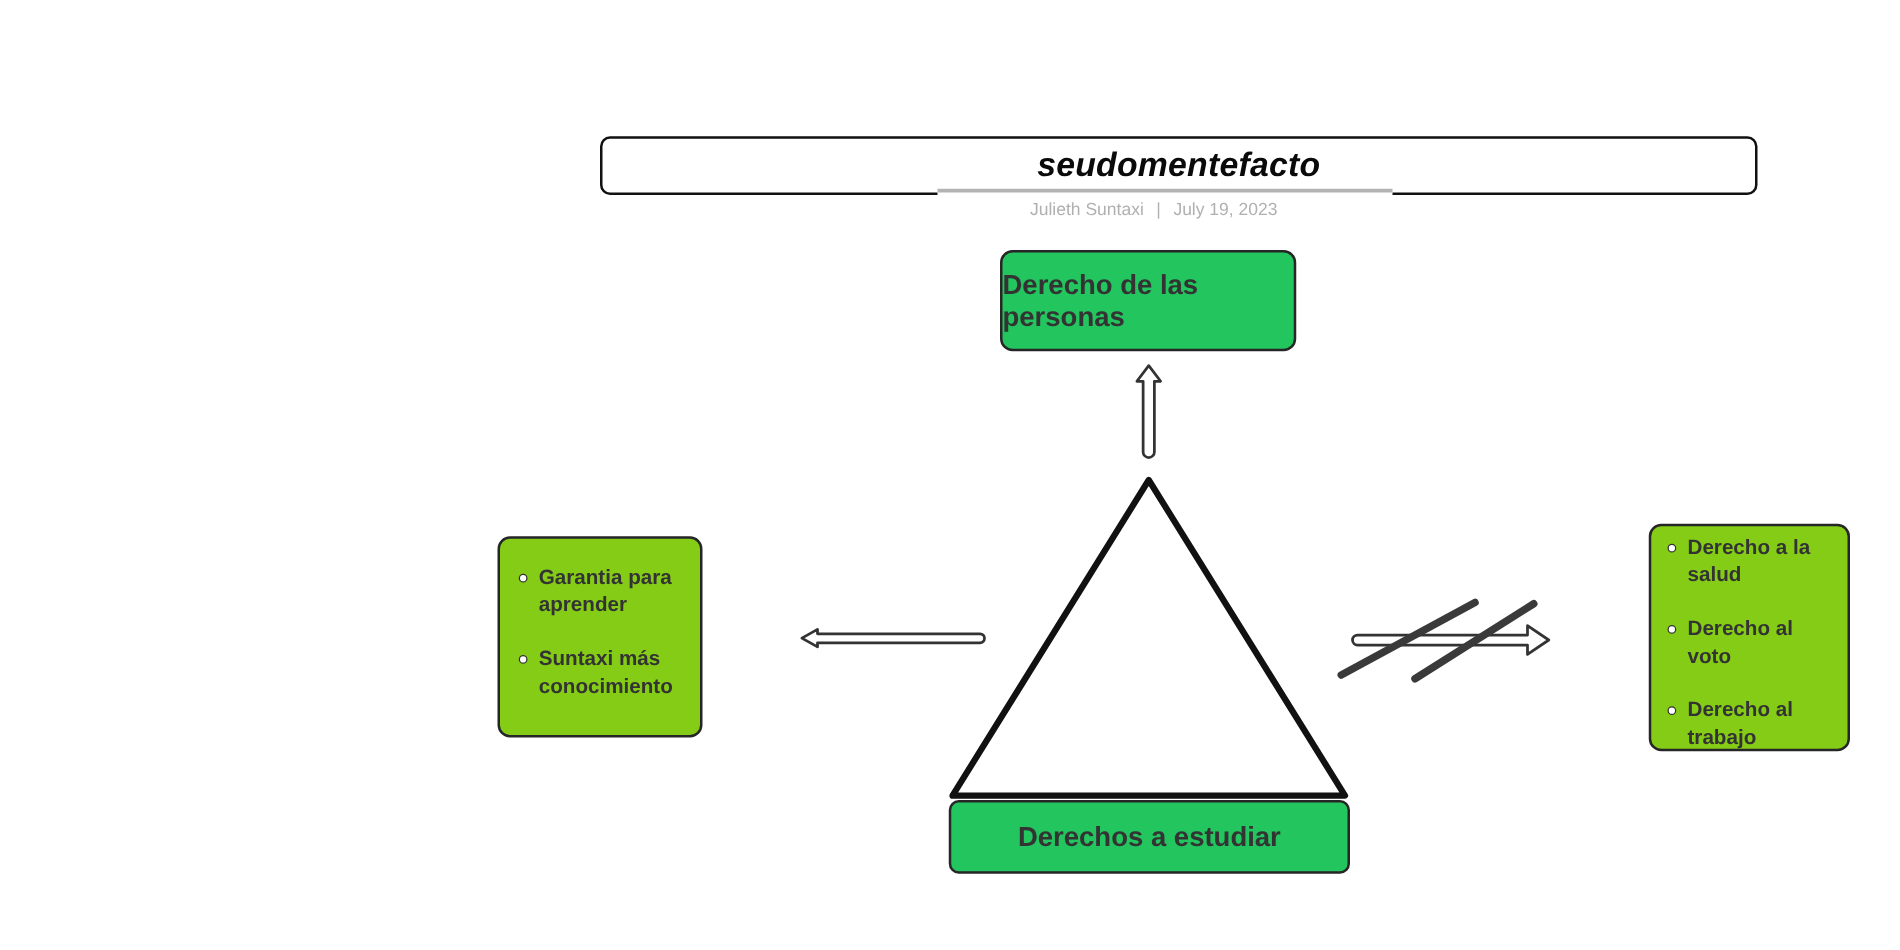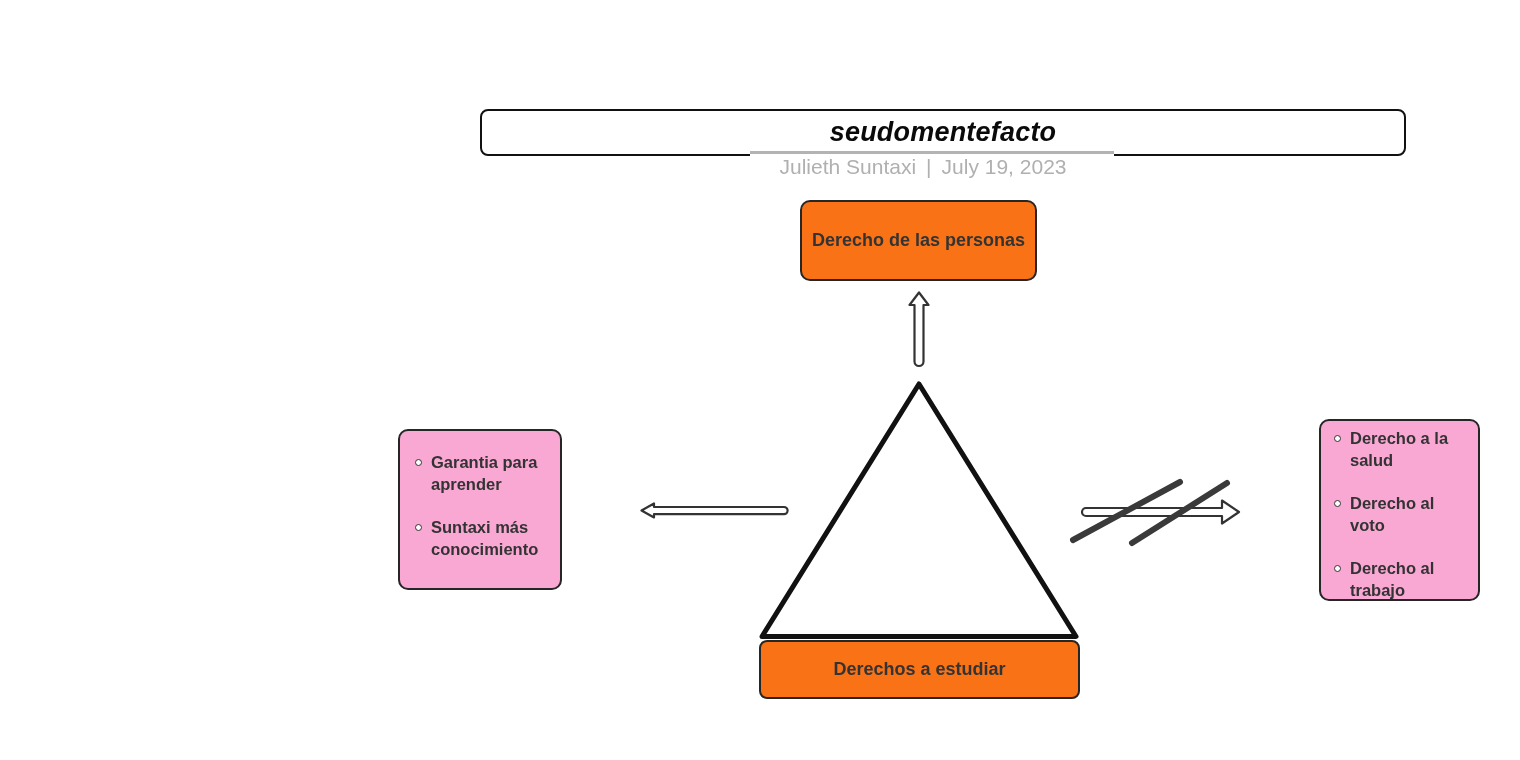--- a/index.html
+++ b/index.html
@@ -33,34 +33,34 @@
     position:absolute;left:750px;top:150.5px;width:364px;height:8px;
     background:#fff;
   }
   .title-underline{
     position:absolute;left:750px;top:151px;width:364px;height:3px;
     background:var(--underline);
   }
   .byline{
     position:absolute;left:643px;top:157px;width:560px;height:20px;
     display:flex;align-items:center;justify-content:center;gap:10px;
-    color:var(--byline-text);font-size:21px;
+    color:var(--byline-text);font-size:14px;
   }
   
   .node{
-    position:absolute;background:#f97316;
+    position:absolute;background:#22c55e;
     border:2.5px solid var(--border);
     display:flex;align-items:center;justify-content:center;
-    color:var(--text);font-weight:bold;font-size:18px;text-align:center;
+    color:var(--text);font-weight:bold;font-size:22px;
   }
   .node-top{left:800px;top:200px;width:237px;height:81px;border-radius:10px;}
   .node-bottom{left:759px;top:640px;width:321px;height:59px;border-radius:8px;}
   
   .panel{
-    position:absolute;background:#f9a8d4;
+    position:absolute;background:#84cc16;
     border:2.5px solid var(--border);border-radius:10px;
     color:var(--text);font-weight:bold;font-size:16.5px;
   }
   .panel-left{left:398px;top:429px;width:164px;height:161px;padding:21px 8px 16px 14px;}
   .panel-right{left:1319px;top:419px;width:161px;height:182px;padding:7px 6px 0 12px;}
   .panel ul{list-style:none;}
   .panel li{
     position:relative;padding-left:17px;line-height:21.5px;margin-bottom:22px;
   }
   .panel li::before{

